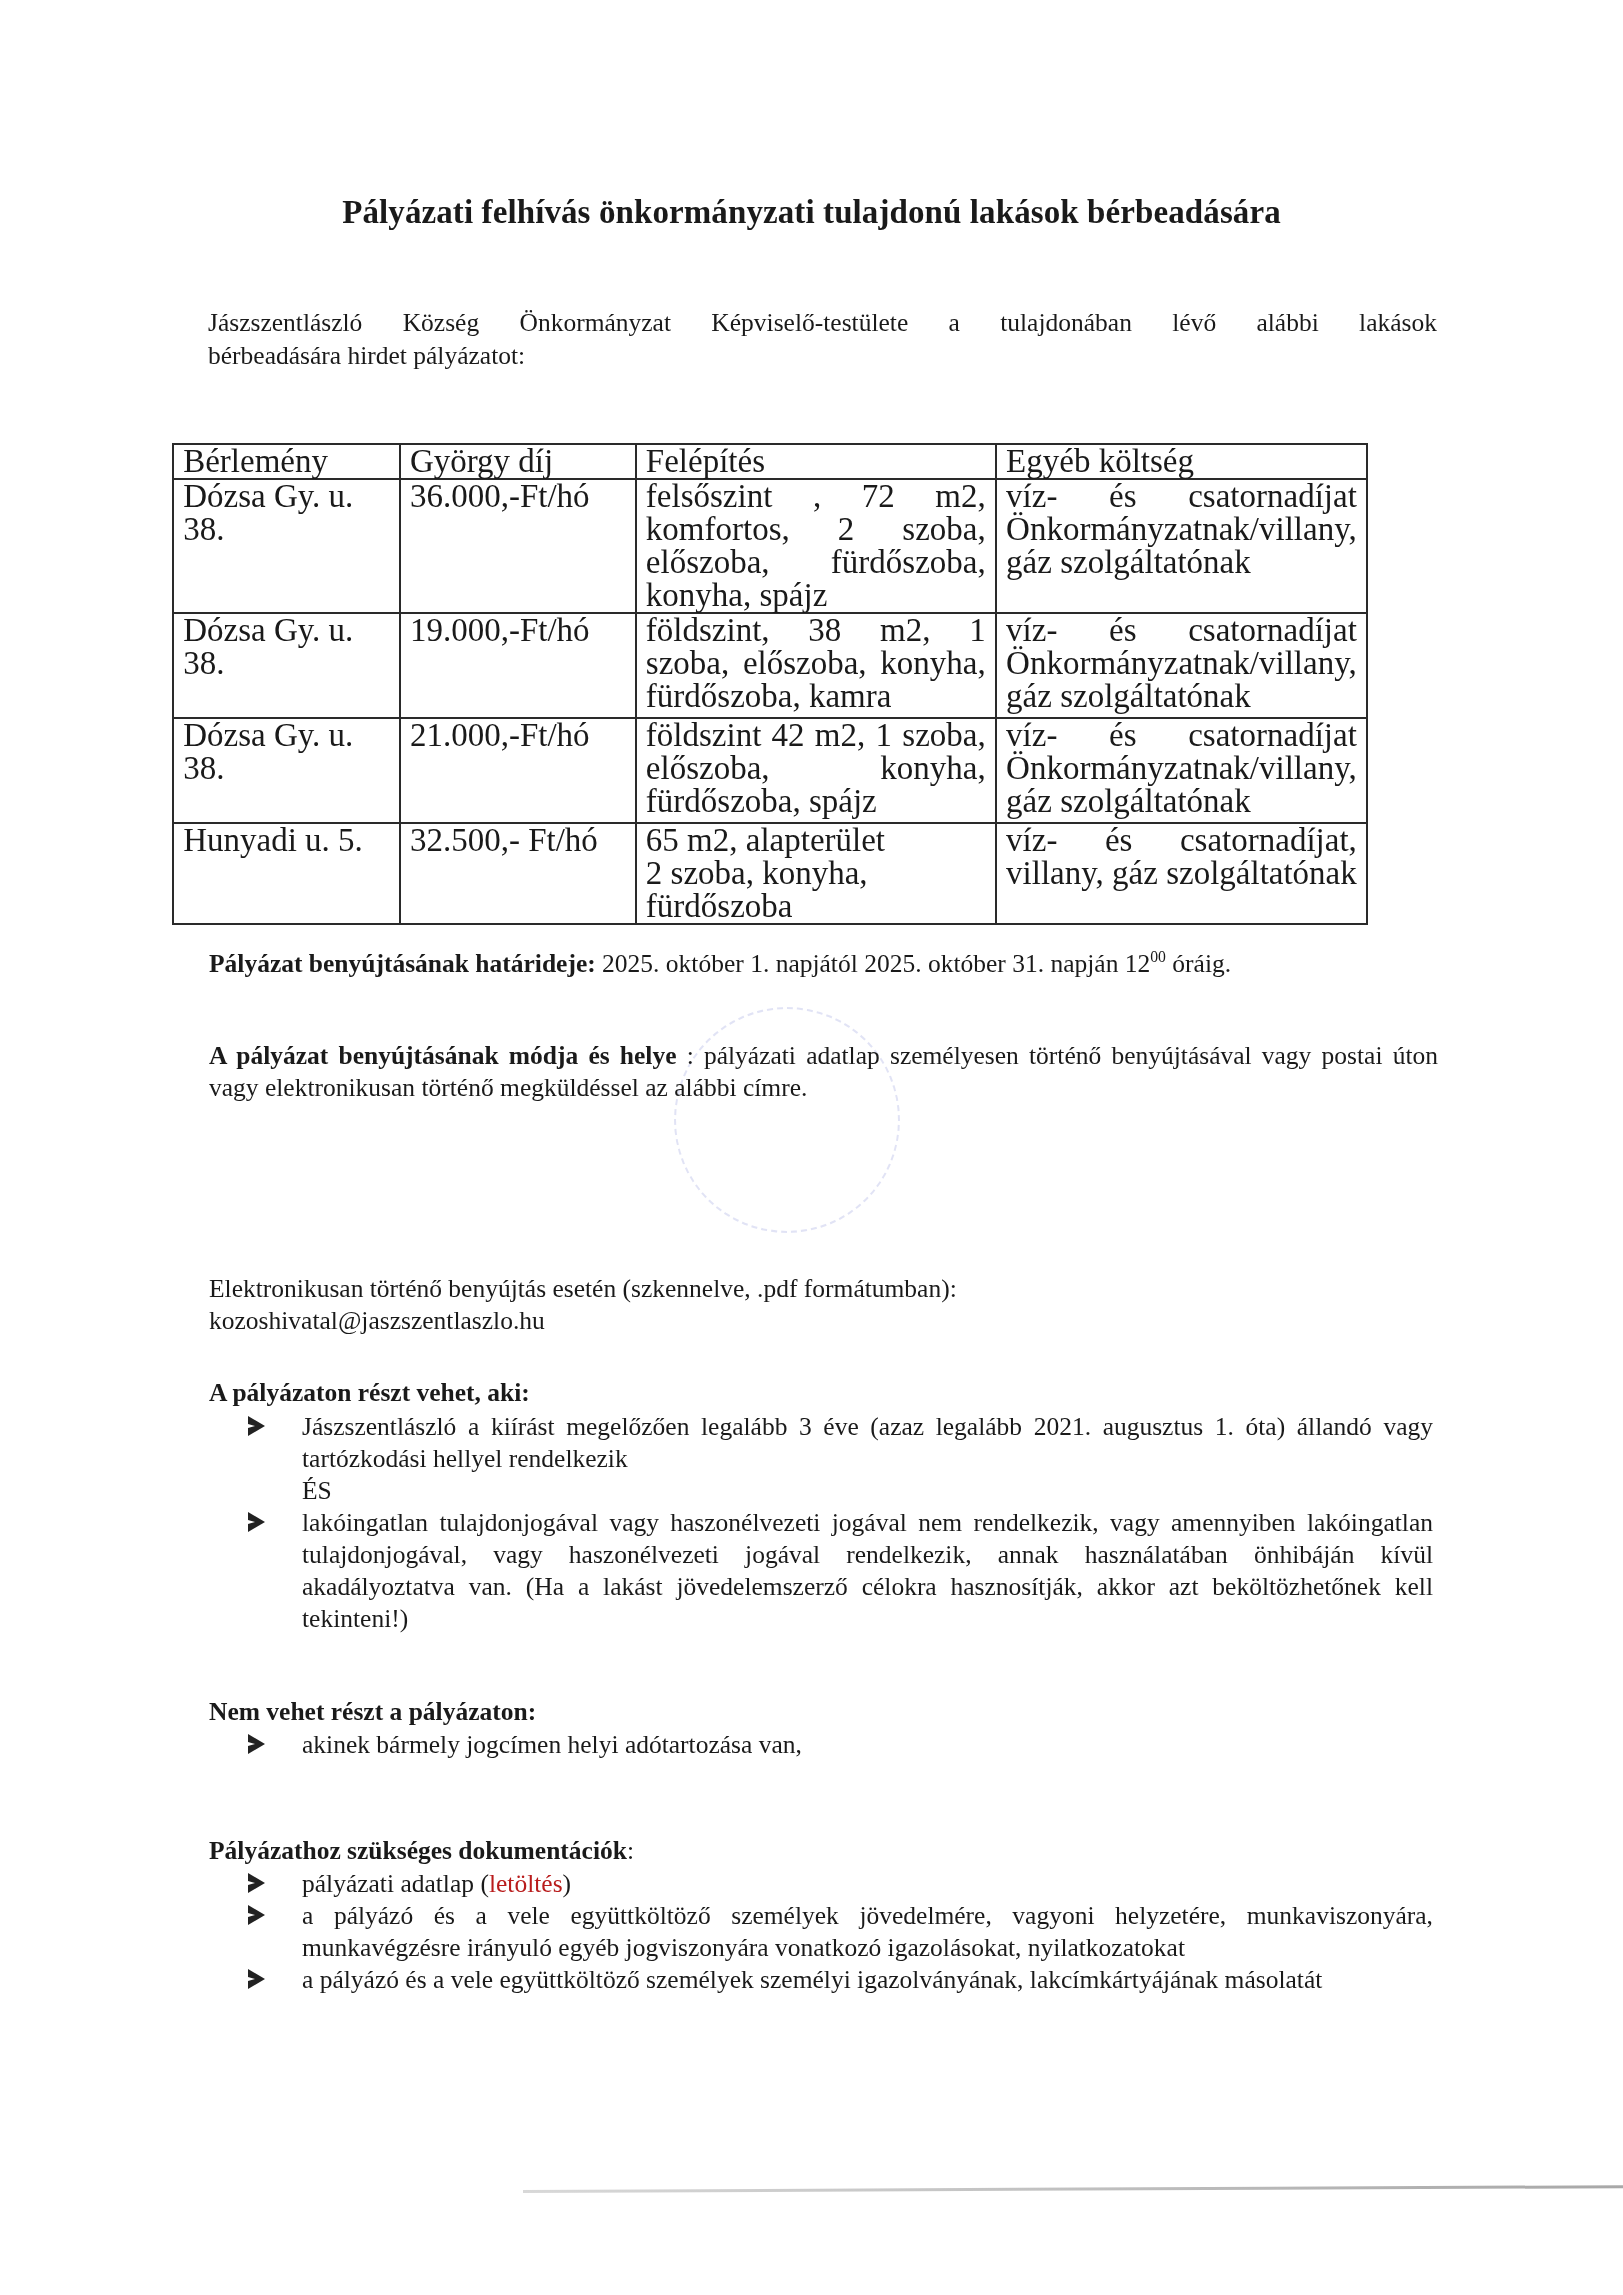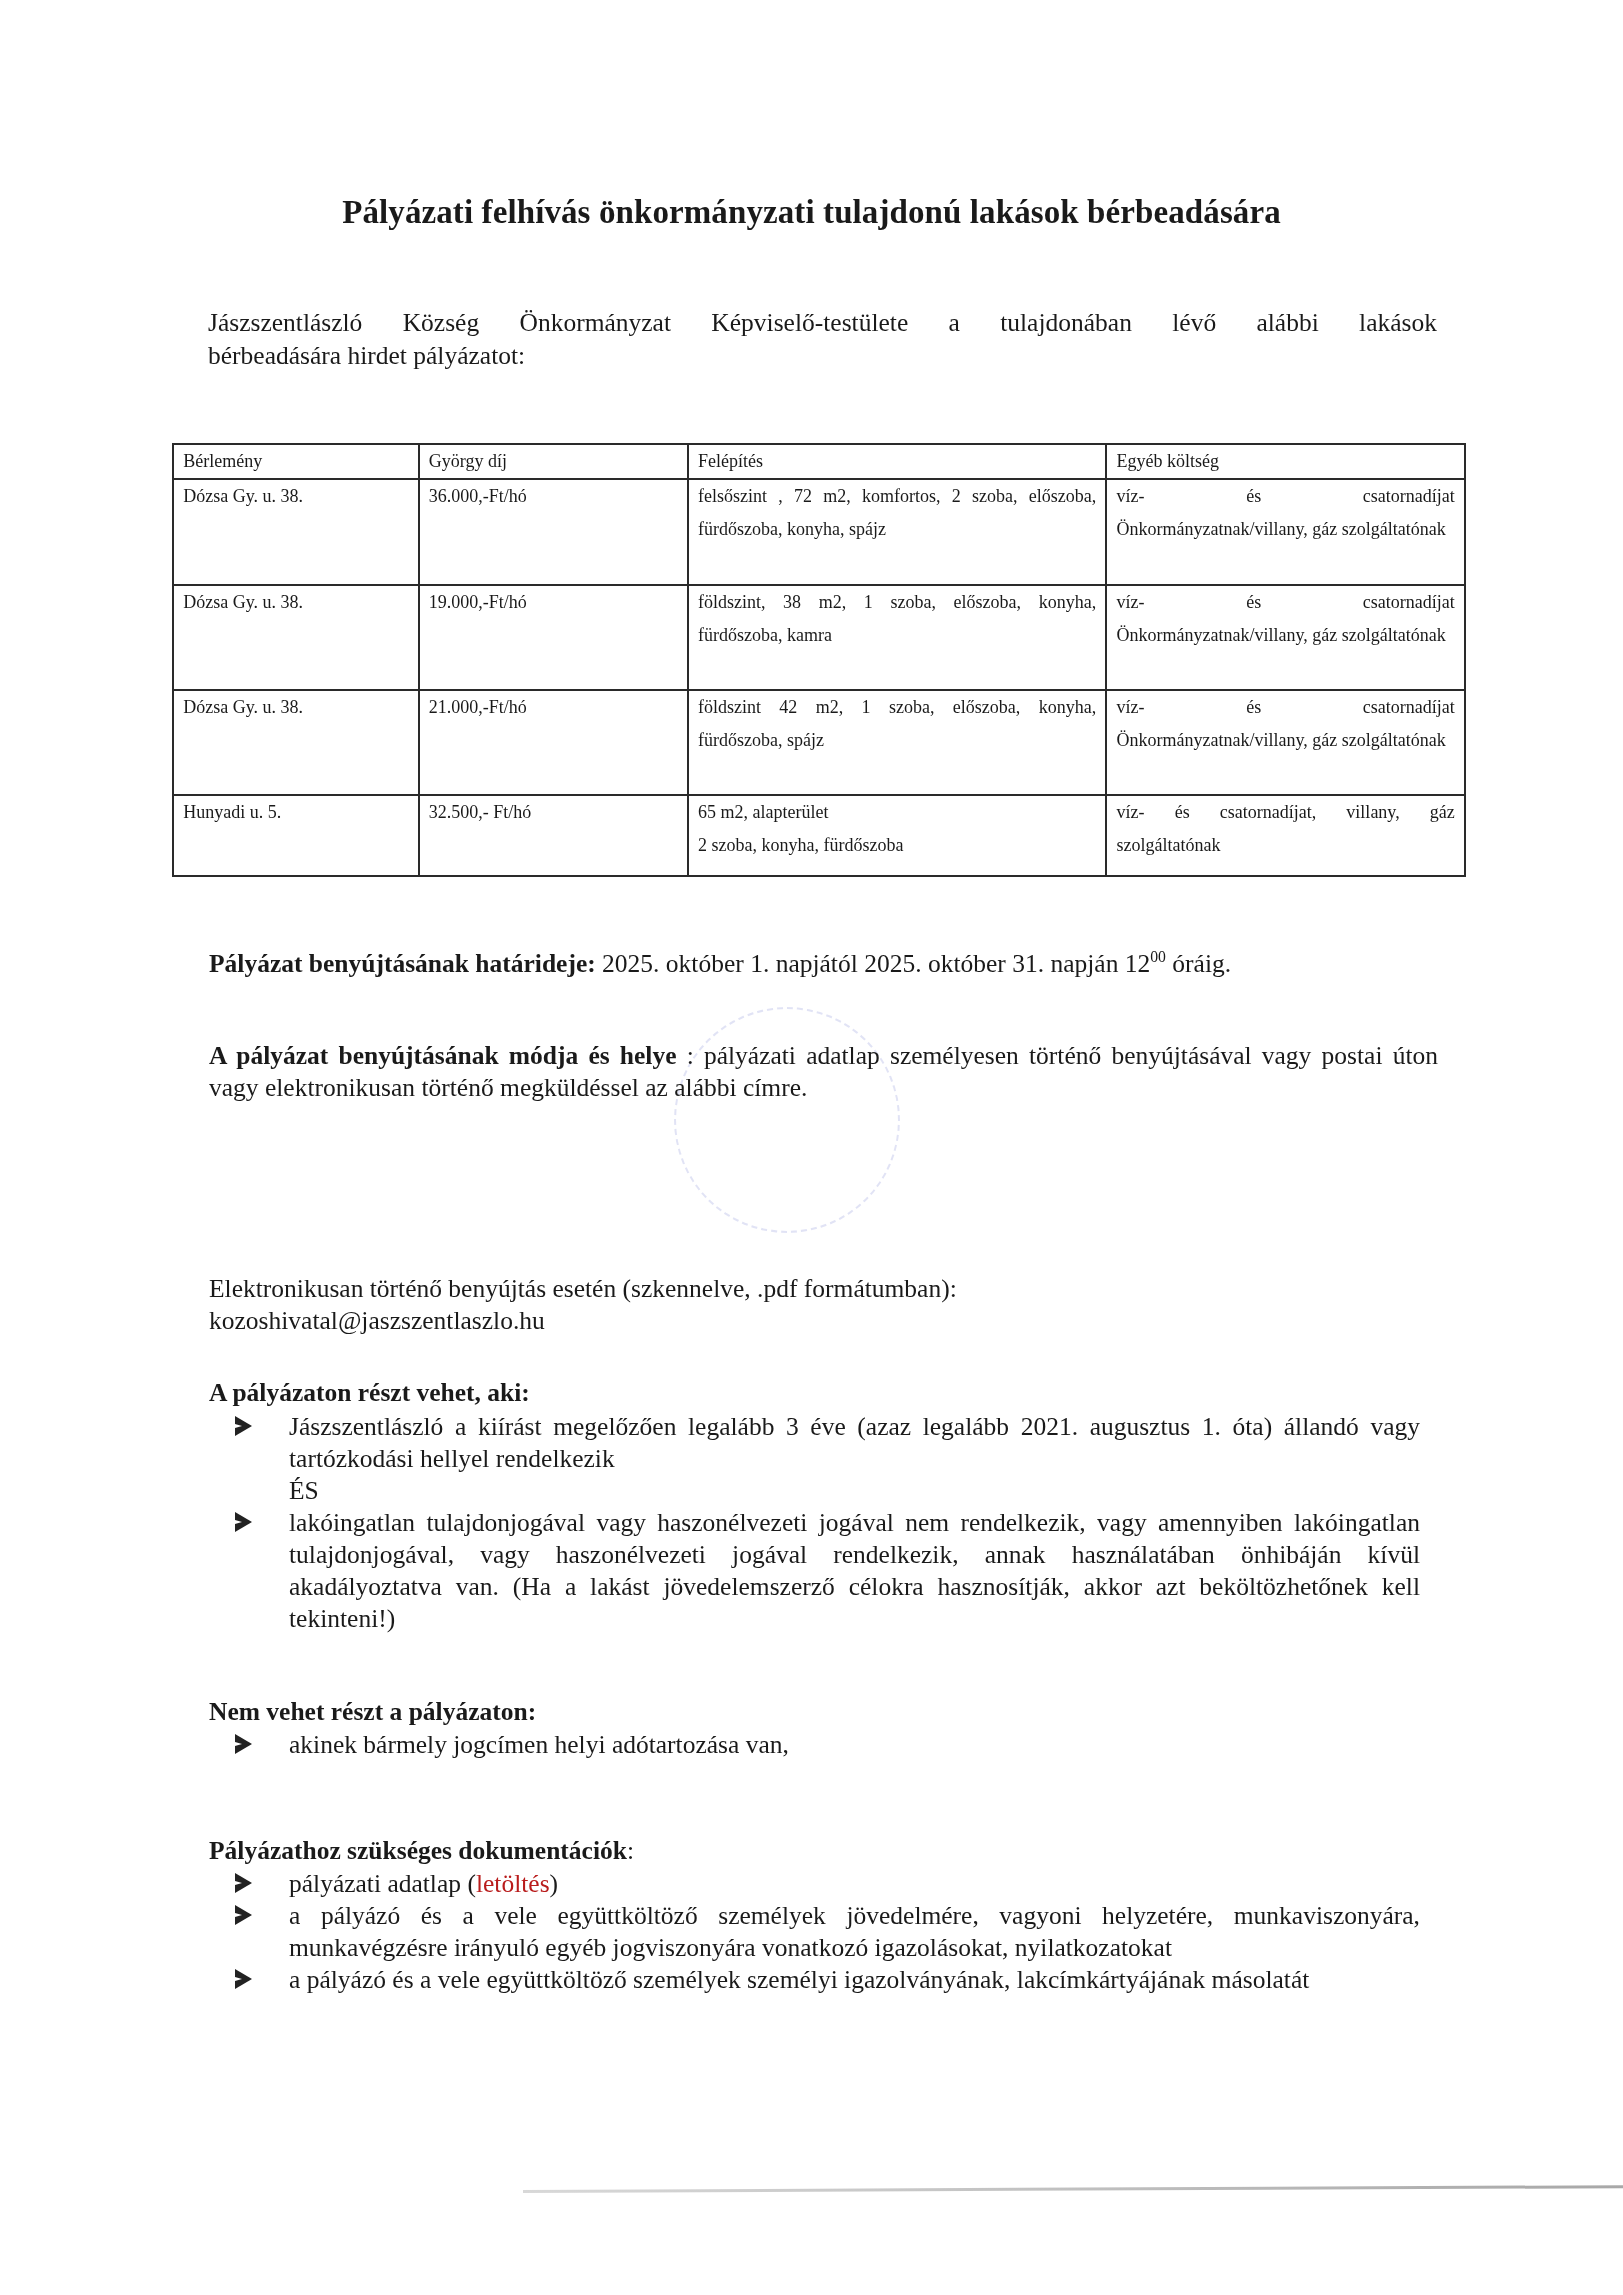--- a/index.html
+++ b/index.html
@@ -14,36 +14,36 @@
     left: 0; width: 1623px; top: 194px; text-align: center;
     font-size: 33px; font-weight: bold; letter-spacing: 0.1px;
   }
   .para {
     font-size: 25.5px; line-height: 33px; text-align: justify;
   }
   .intro { left: 208px; top: 306px; width: 1229px; }
   .intro .line1 { display: block; text-align: justify; text-align-last: justify; }
   table.rent {
     position: absolute; left: 172px; top: 443px;
-    width: 1294px; border-collapse: collapse;
-    font-size: 18px; line-height: 33px;
+    width: 1196px; border-collapse: collapse;
+    font-size: 33px; line-height: 33px;
   }
   table.rent td, table.rent th {
     border: 2px solid #2a2a2a; vertical-align: top;
     padding: 0 9.2px; font-weight: normal; text-align: left;
   }
   table.rent th { height: 33px; }
   table.rent td.just { text-align: justify; text-align-last: left; margin-left: 8px; }
   .col1 { width: 227px; }
   .col2 { width: 251px; }
   .col3 { width: 402px; margin-left: 44px; }
   .col4 { width: 340px; }
   .b { font-weight: bold; }
   .sec { position: absolute; left: 209px; width: 1229px; font-size: 25.5px; line-height: 32px; }
-  .list { position: absolute; left: 191px; width: 1229px; font-size: 25.5px; line-height: 32px; margin: 0; padding: 0; list-style: none; }
+  .list { position: absolute; left: 204px; width: 1229px; font-size: 25.5px; line-height: 32px; margin: 0; padding: 0; list-style: none; }
   .list li { position: relative; padding-left: 98px; text-align: justify; }
   .list li .arrow {
     position: absolute; left: 44px; top: 5.2px; width: 0; height: 0;
     border-top: 10.5px solid transparent; border-bottom: 10.5px solid transparent;
     border-left: 17px solid #222;
   }
   .list li .arrow::after {
     content: ""; position: absolute; left: -17px; top: -2.6px;
     border-top: 2.6px solid transparent; border-bottom: 2.6px solid transparent;
     border-left: 7.8px solid #fff;

